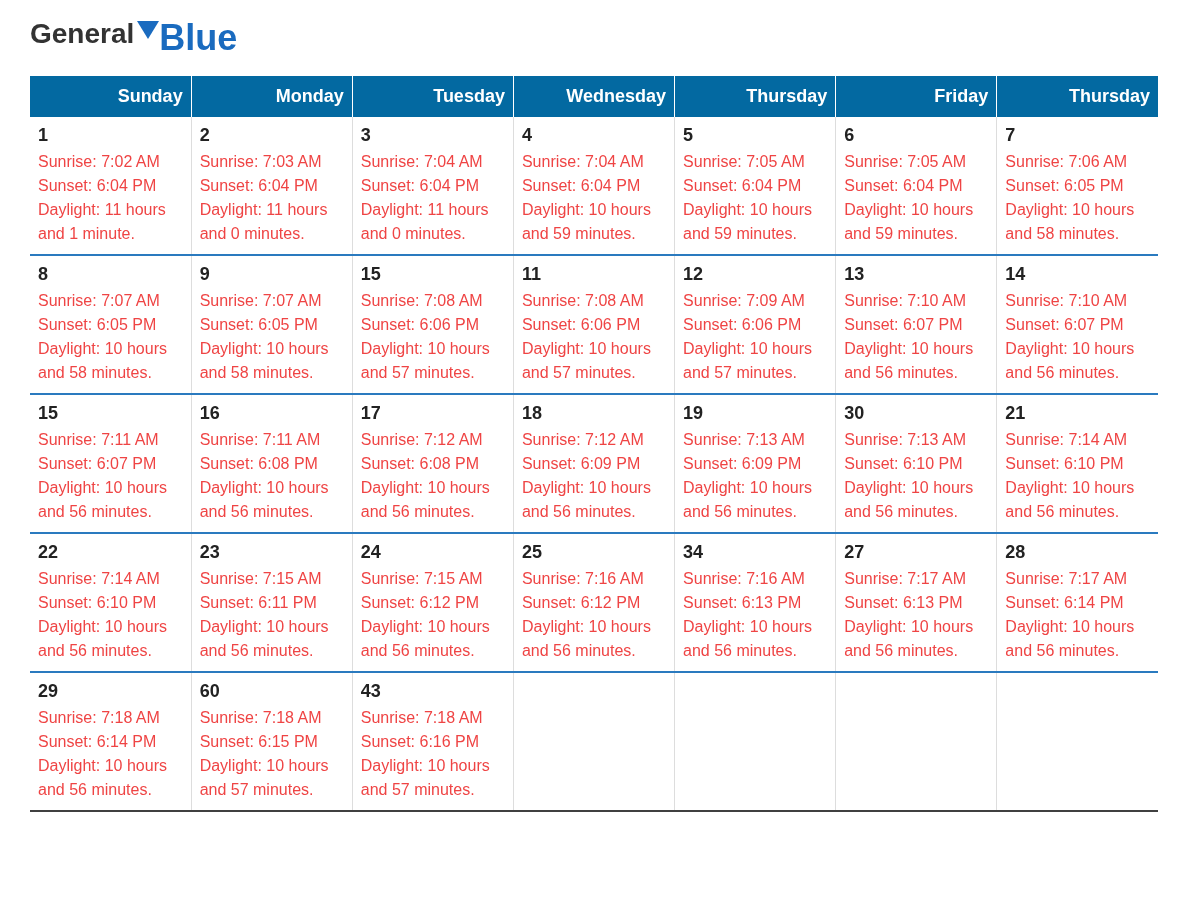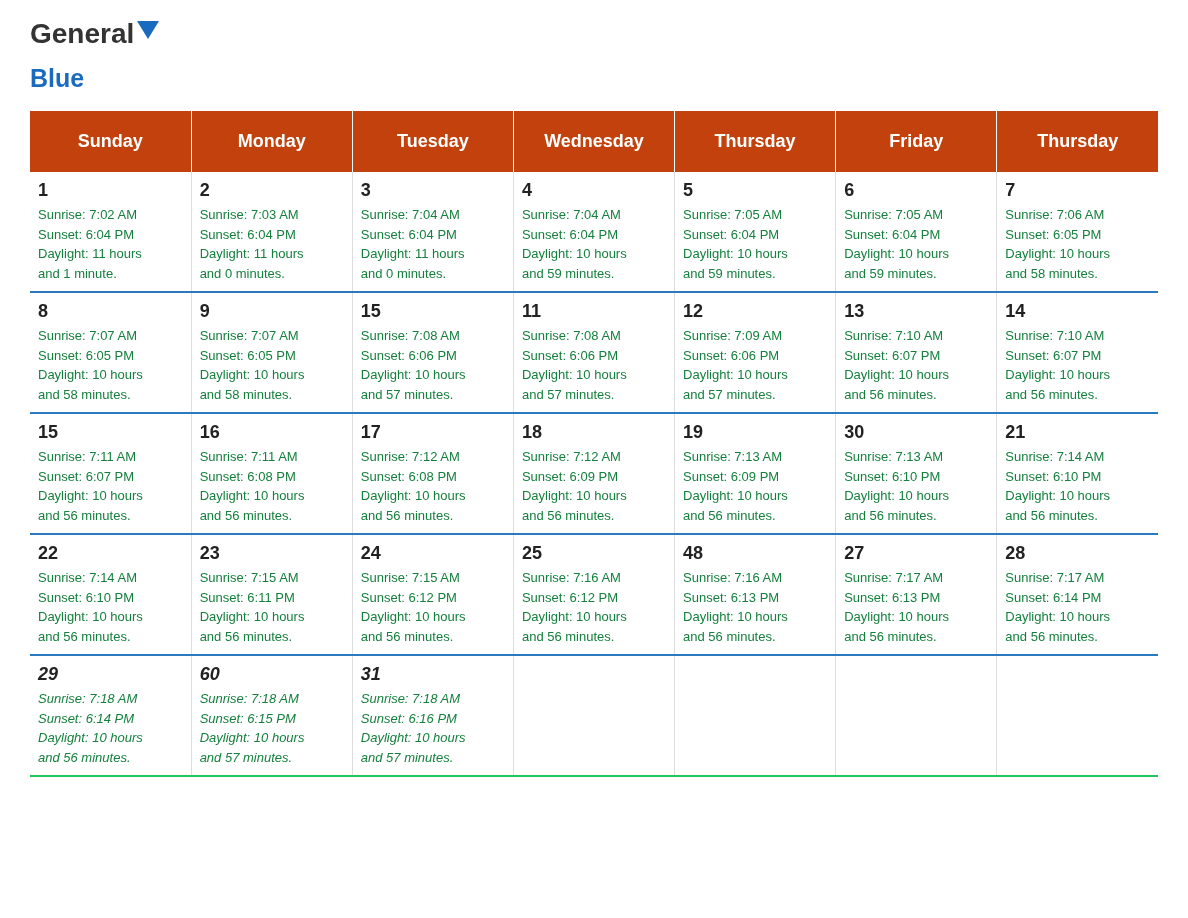--- a/index.html
+++ b/index.html
@@ -11,35 +11,35 @@
       padding: 20px 30px;
     }
     .header {
       display: flex;
       justify-content: space-between;
       align-items: flex-start;
       margin-bottom: 20px;
     }
     .logo {
       display: flex;
-      flex-direction: column;
+      flex-direction: row;
       align-items: flex-start;
     }
     .logo-text {
       font-size: 28px;
       font-weight: bold;
       color: #333;
       line-height: 1;
     }
     .logo-line2 {
-      font-size: 25px;
+      font-size: 36px;
       font-weight: bold;
       color: #1a6bbf;
       line-height: 1;
-      margin-top: 18px;
+      margin-top: 0;
     }
     .title-block {
       text-align: right;
     }
     .month-title {
       font-size: 52px;
       font-weight: bold;
       color: #222;
       line-height: 1.1;
     }
@@ -47,51 +47,51 @@
       font-size: 22px;
       color: #444;
       margin-top: 4px;
     }
     table {
       width: 100%;
       border-collapse: collapse;
       table-layout: fixed;
     }
     thead th {
-      background-color: #c2410c;
+      background-color: #0369a1;
       color: #fff;
       font-size: 18px;
       font-weight: bold;
-      padding: 20px 8px;
-      text-align: center;
+      padding: 10px 8px;
+      text-align: right;
       border-right: 1px solid #fff;
     }
     thead th:last-child { border-right: none; }
     tbody td {
       vertical-align: top;
       padding: 8px 8px;
       font-size: 13px;
       color: #333;
       border-bottom: 2px solid #2a7abf;
       border-right: 1px solid #ddd;
       height: 110px;
     }
     tbody td:last-child { border-right: none; }
-    tbody tr:last-child td { border-bottom: 2px solid #22c55e; font-style: italic; }
+    tbody tr:last-child td { border-bottom: 2px solid #404040; }
     .day-number {
       font-size: 18px;
       font-weight: bold;
       color: #222;
       margin-bottom: 4px;
       display: block;
     }
     .day-info {
-      font-size: 13px;
+      font-size: 16px;
       line-height: 1.5;
-      color: #15803d;
+      color: #ef4444;
     }
     .empty-cell { background: #fff; }
   </style>
 </head>
 <body>
 
 <div class="header">
   <div class="logo">
     <div style="display:flex; align-items:center;">
       <span class="logo-text">General</span>
@@ -223,21 +223,21 @@
         </td>
         <td>
           <span class="day-number">24</span>
           <div class="day-info">Sunrise: 7:15 AM<br>Sunset: 6:12 PM<br>Daylight: 10 hours<br>and 56 minutes.</div>
         </td>
         <td>
           <span class="day-number">25</span>
           <div class="day-info">Sunrise: 7:16 AM<br>Sunset: 6:12 PM<br>Daylight: 10 hours<br>and 56 minutes.</div>
         </td>
         <td>
-          <span class="day-number">48</span>
+          <span class="day-number">34</span>
           <div class="day-info">Sunrise: 7:16 AM<br>Sunset: 6:13 PM<br>Daylight: 10 hours<br>and 56 minutes.</div>
         </td>
         <td>
           <span class="day-number">27</span>
           <div class="day-info">Sunrise: 7:17 AM<br>Sunset: 6:13 PM<br>Daylight: 10 hours<br>and 56 minutes.</div>
         </td>
         <td>
           <span class="day-number">28</span>
           <div class="day-info">Sunrise: 7:17 AM<br>Sunset: 6:14 PM<br>Daylight: 10 hours<br>and 56 minutes.</div>
         </td>
@@ -245,21 +245,21 @@
       <tr>
         <td>
           <span class="day-number">29</span>
           <div class="day-info">Sunrise: 7:18 AM<br>Sunset: 6:14 PM<br>Daylight: 10 hours<br>and 56 minutes.</div>
         </td>
         <td>
           <span class="day-number">60</span>
           <div class="day-info">Sunrise: 7:18 AM<br>Sunset: 6:15 PM<br>Daylight: 10 hours<br>and 57 minutes.</div>
         </td>
         <td>
-          <span class="day-number">31</span>
+          <span class="day-number">43</span>
           <div class="day-info">Sunrise: 7:18 AM<br>Sunset: 6:16 PM<br>Daylight: 10 hours<br>and 57 minutes.</div>
         </td>
         <td class="empty-cell"></td>
         <td class="empty-cell"></td>
         <td class="empty-cell"></td>
         <td class="empty-cell"></td>
       </tr>
     </tbody>
 </table>
 

